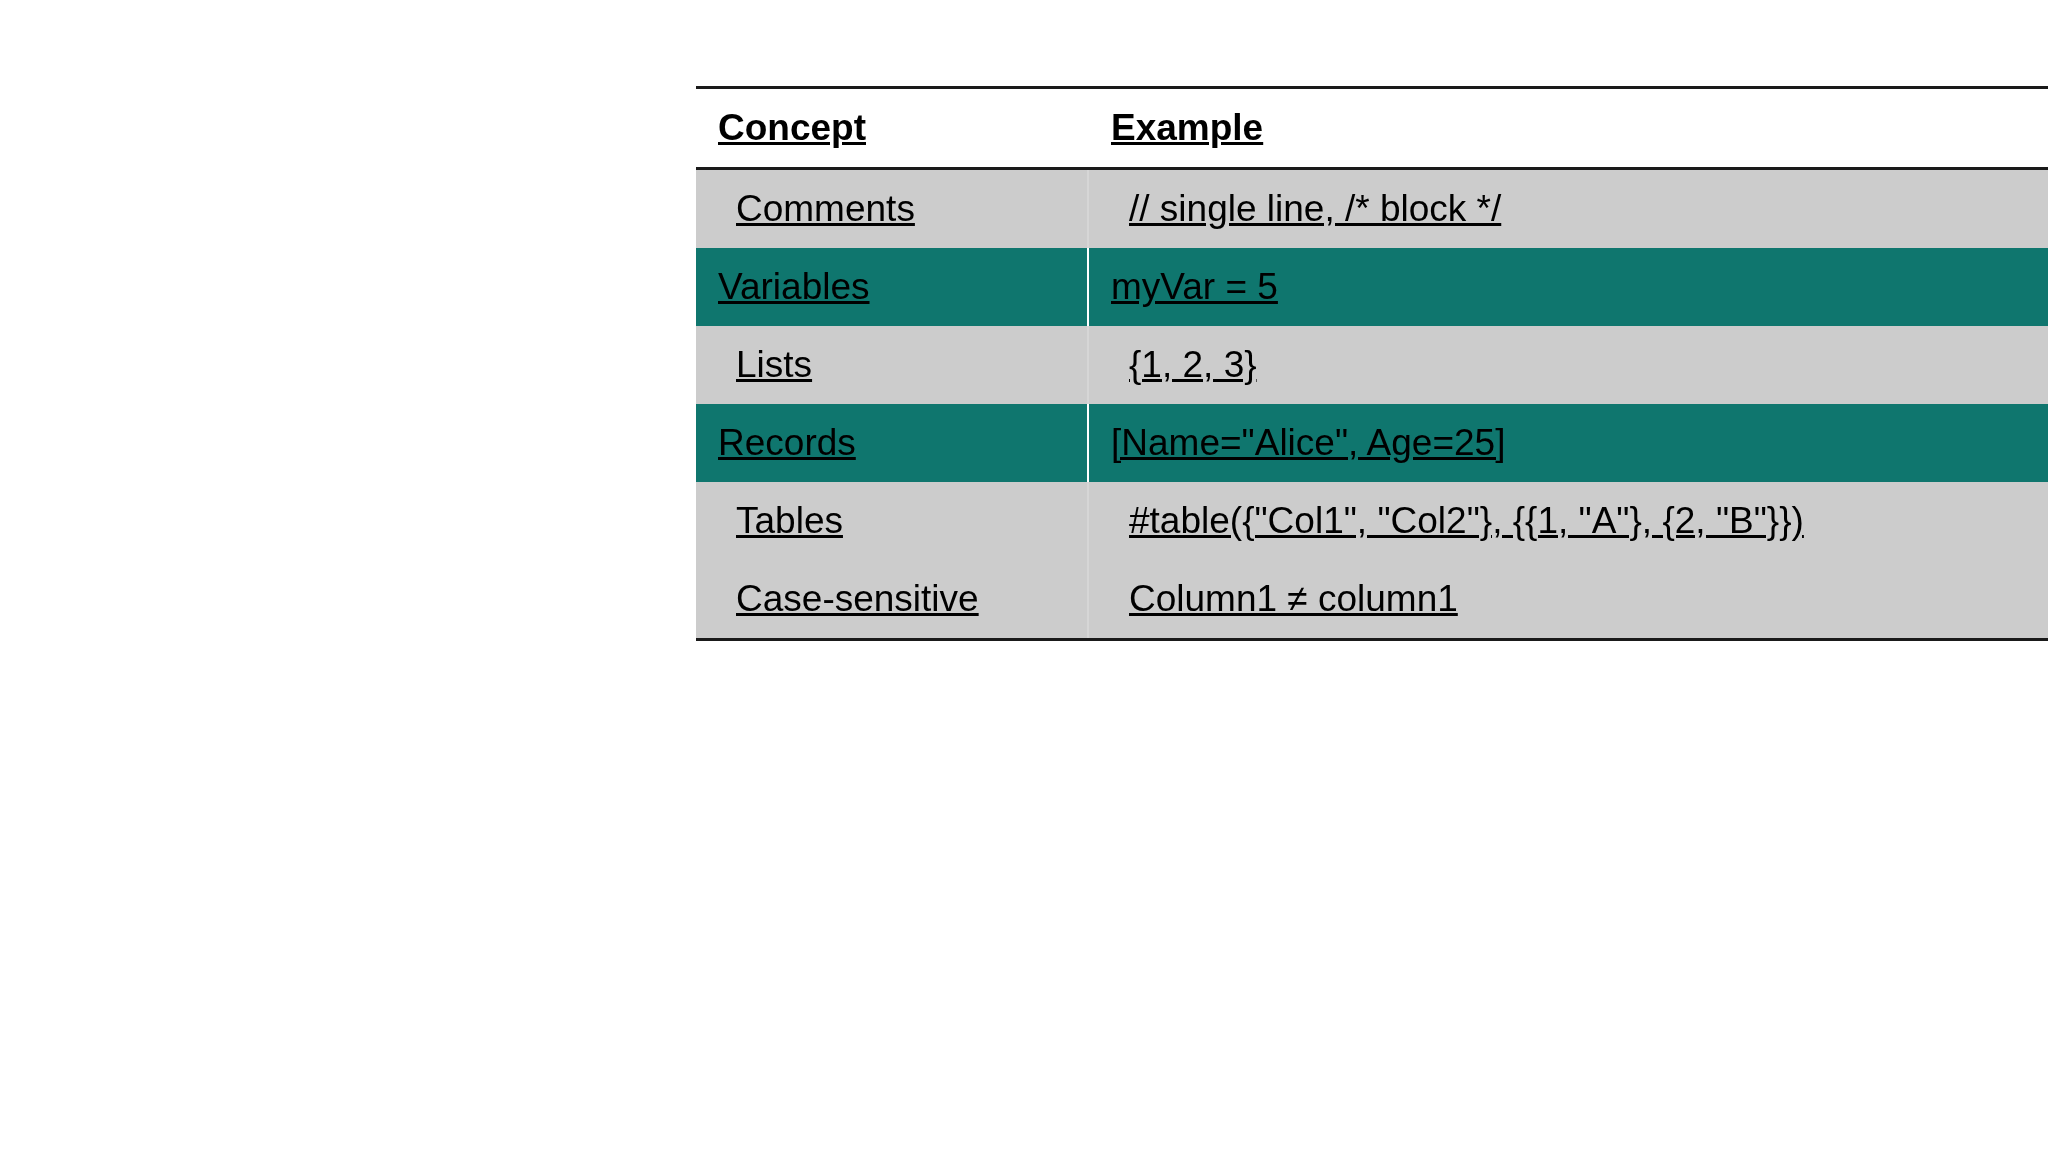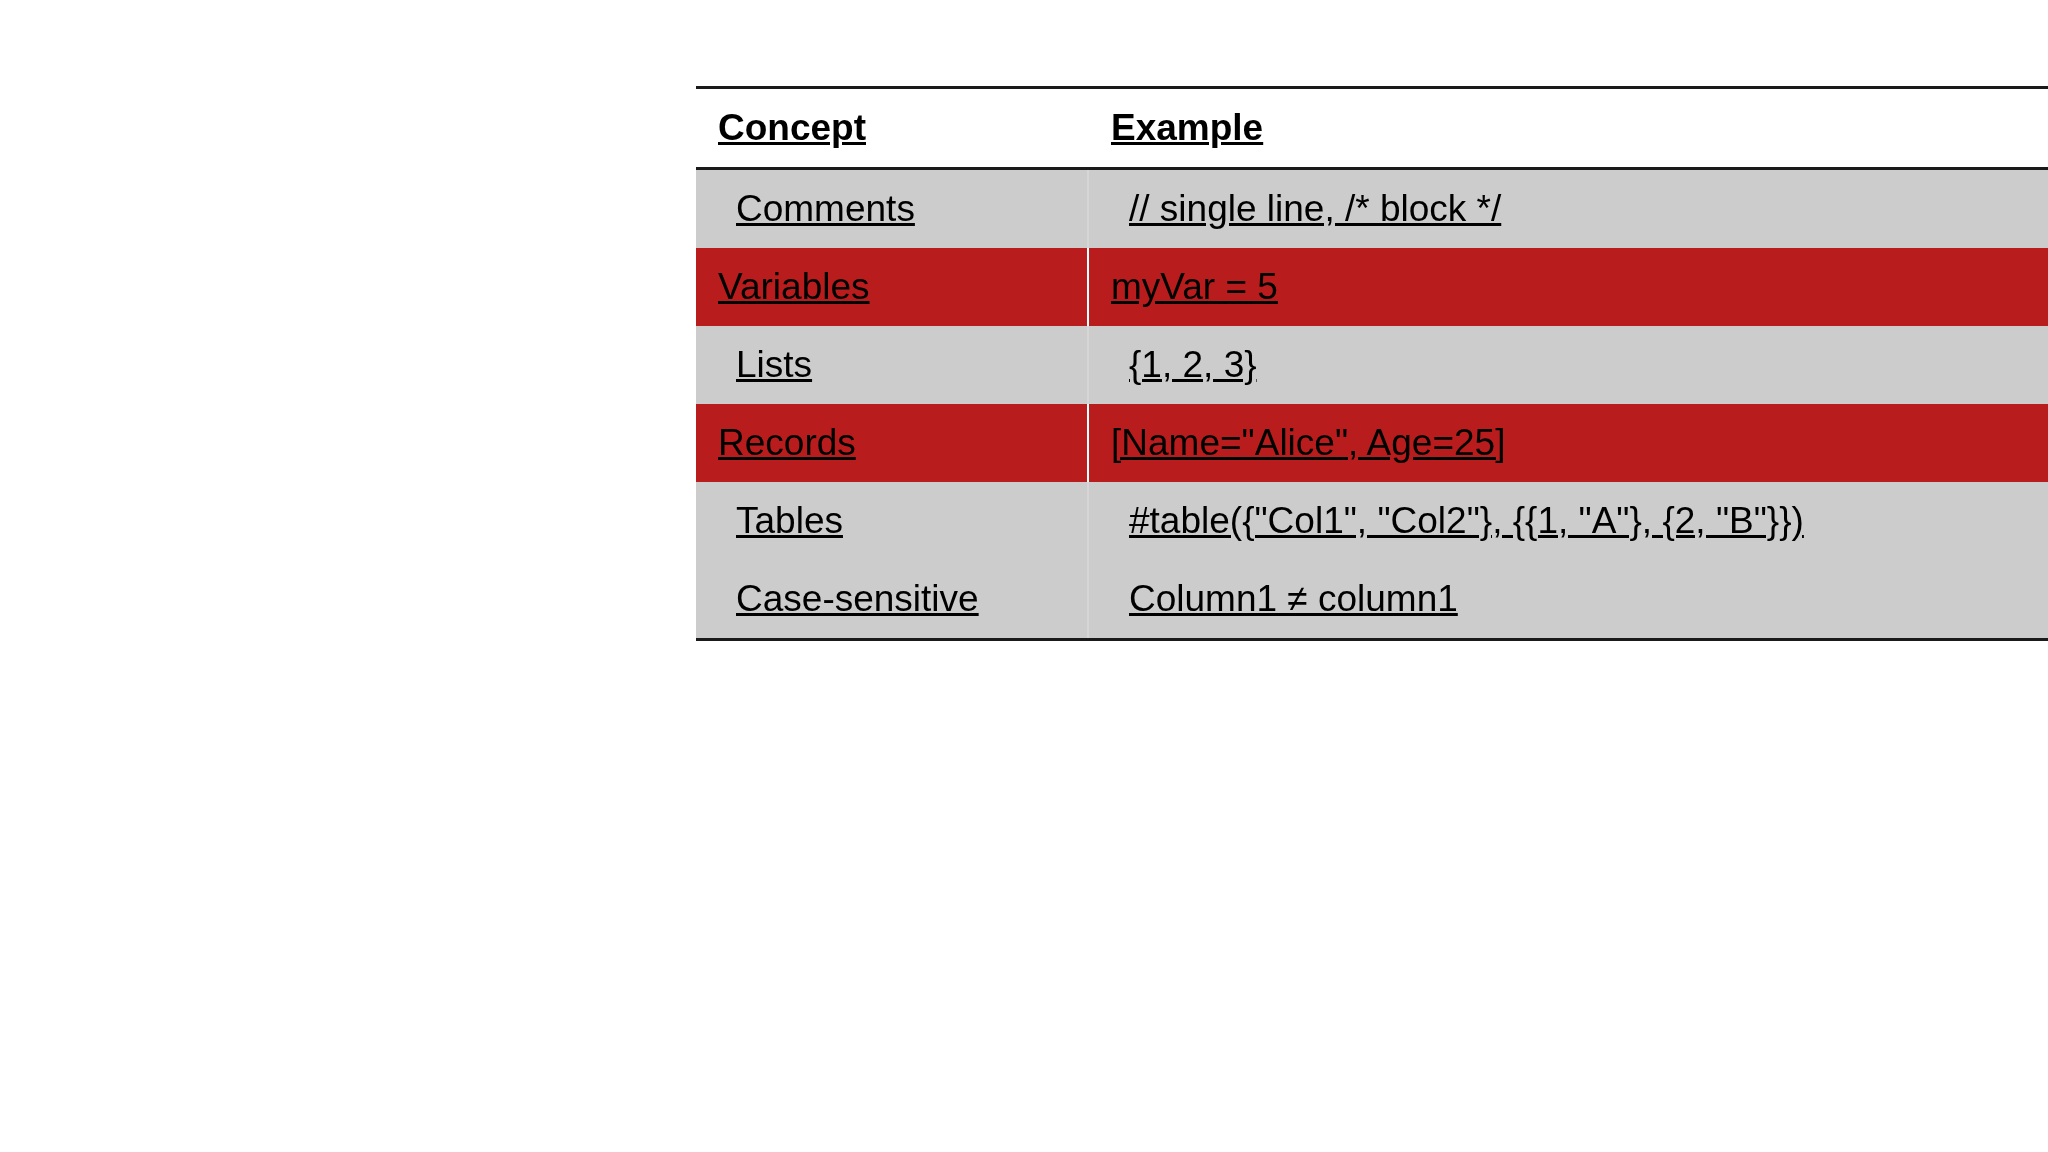--- a/index.html
+++ b/index.html
@@ -93,21 +93,21 @@
 
   table.syntax-table tbody td {
     font-weight: normal;
   }
 
   table.syntax-table tbody tr.row-shaded td {
     background: #cccccc;
     padding-left: 40px;
   }
   table.syntax-table tbody tr.row-plain td {
-    background: #b91c1c;
+    background: #0f766e;
   }
 
   
   table.syntax-table tbody tr.row-shaded td.cell-example {
     border-left: 2px solid #d6d6d6;
   }
   table.syntax-table tbody tr.row-plain td.cell-example {
     border-left: 2px solid #ffffff;
   }
   table.syntax-table thead th.cell-example {

